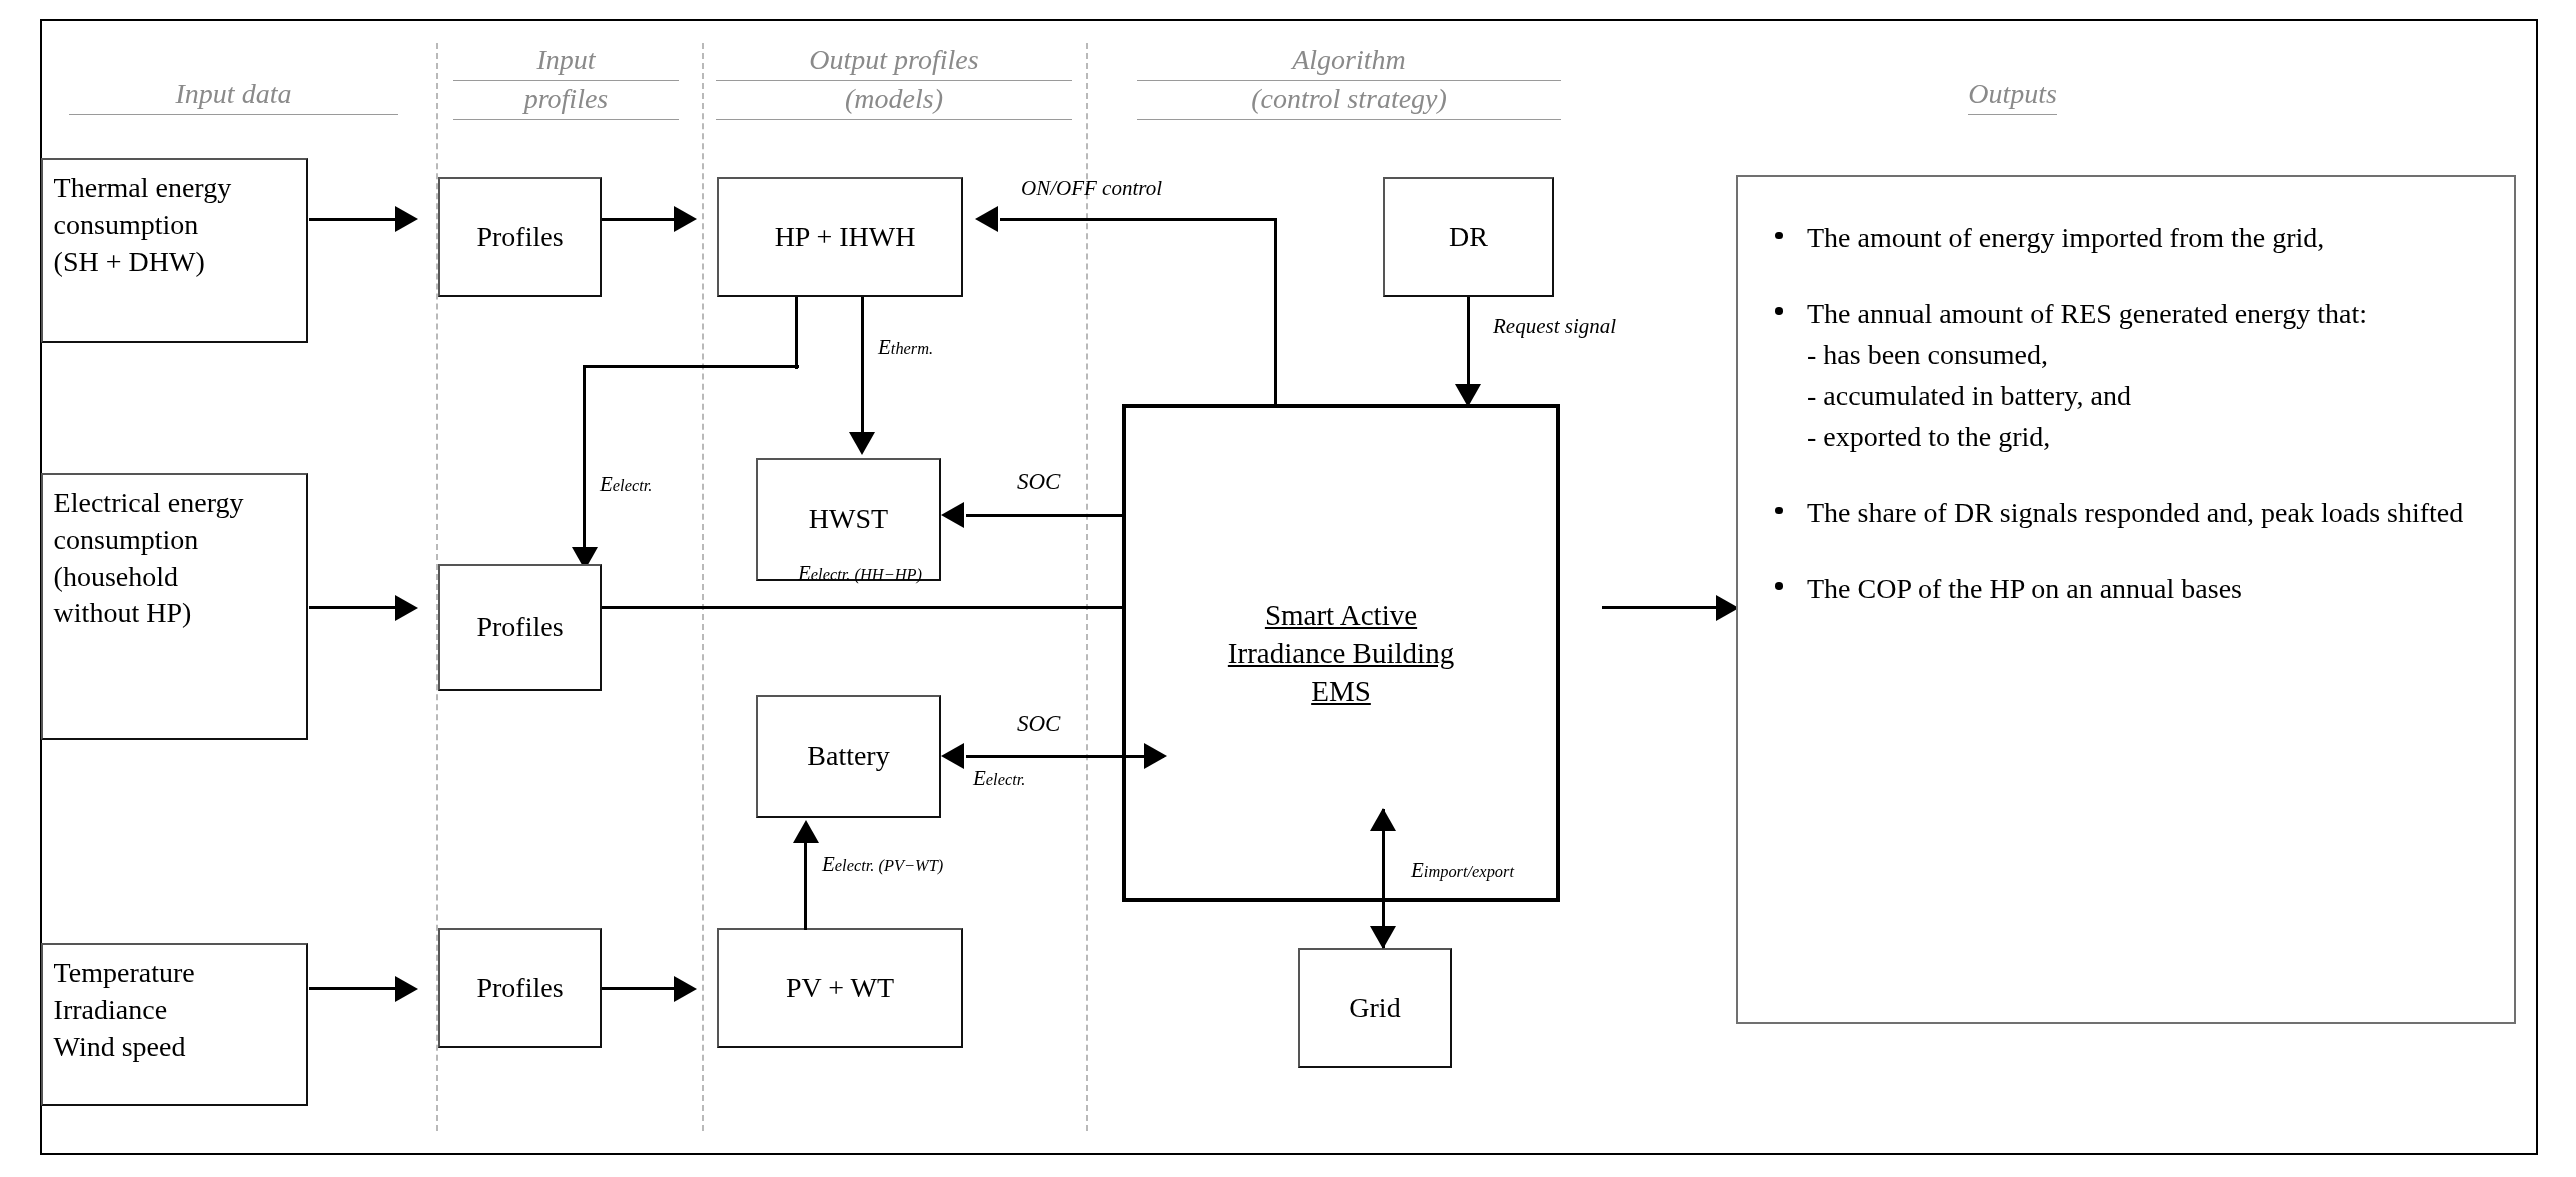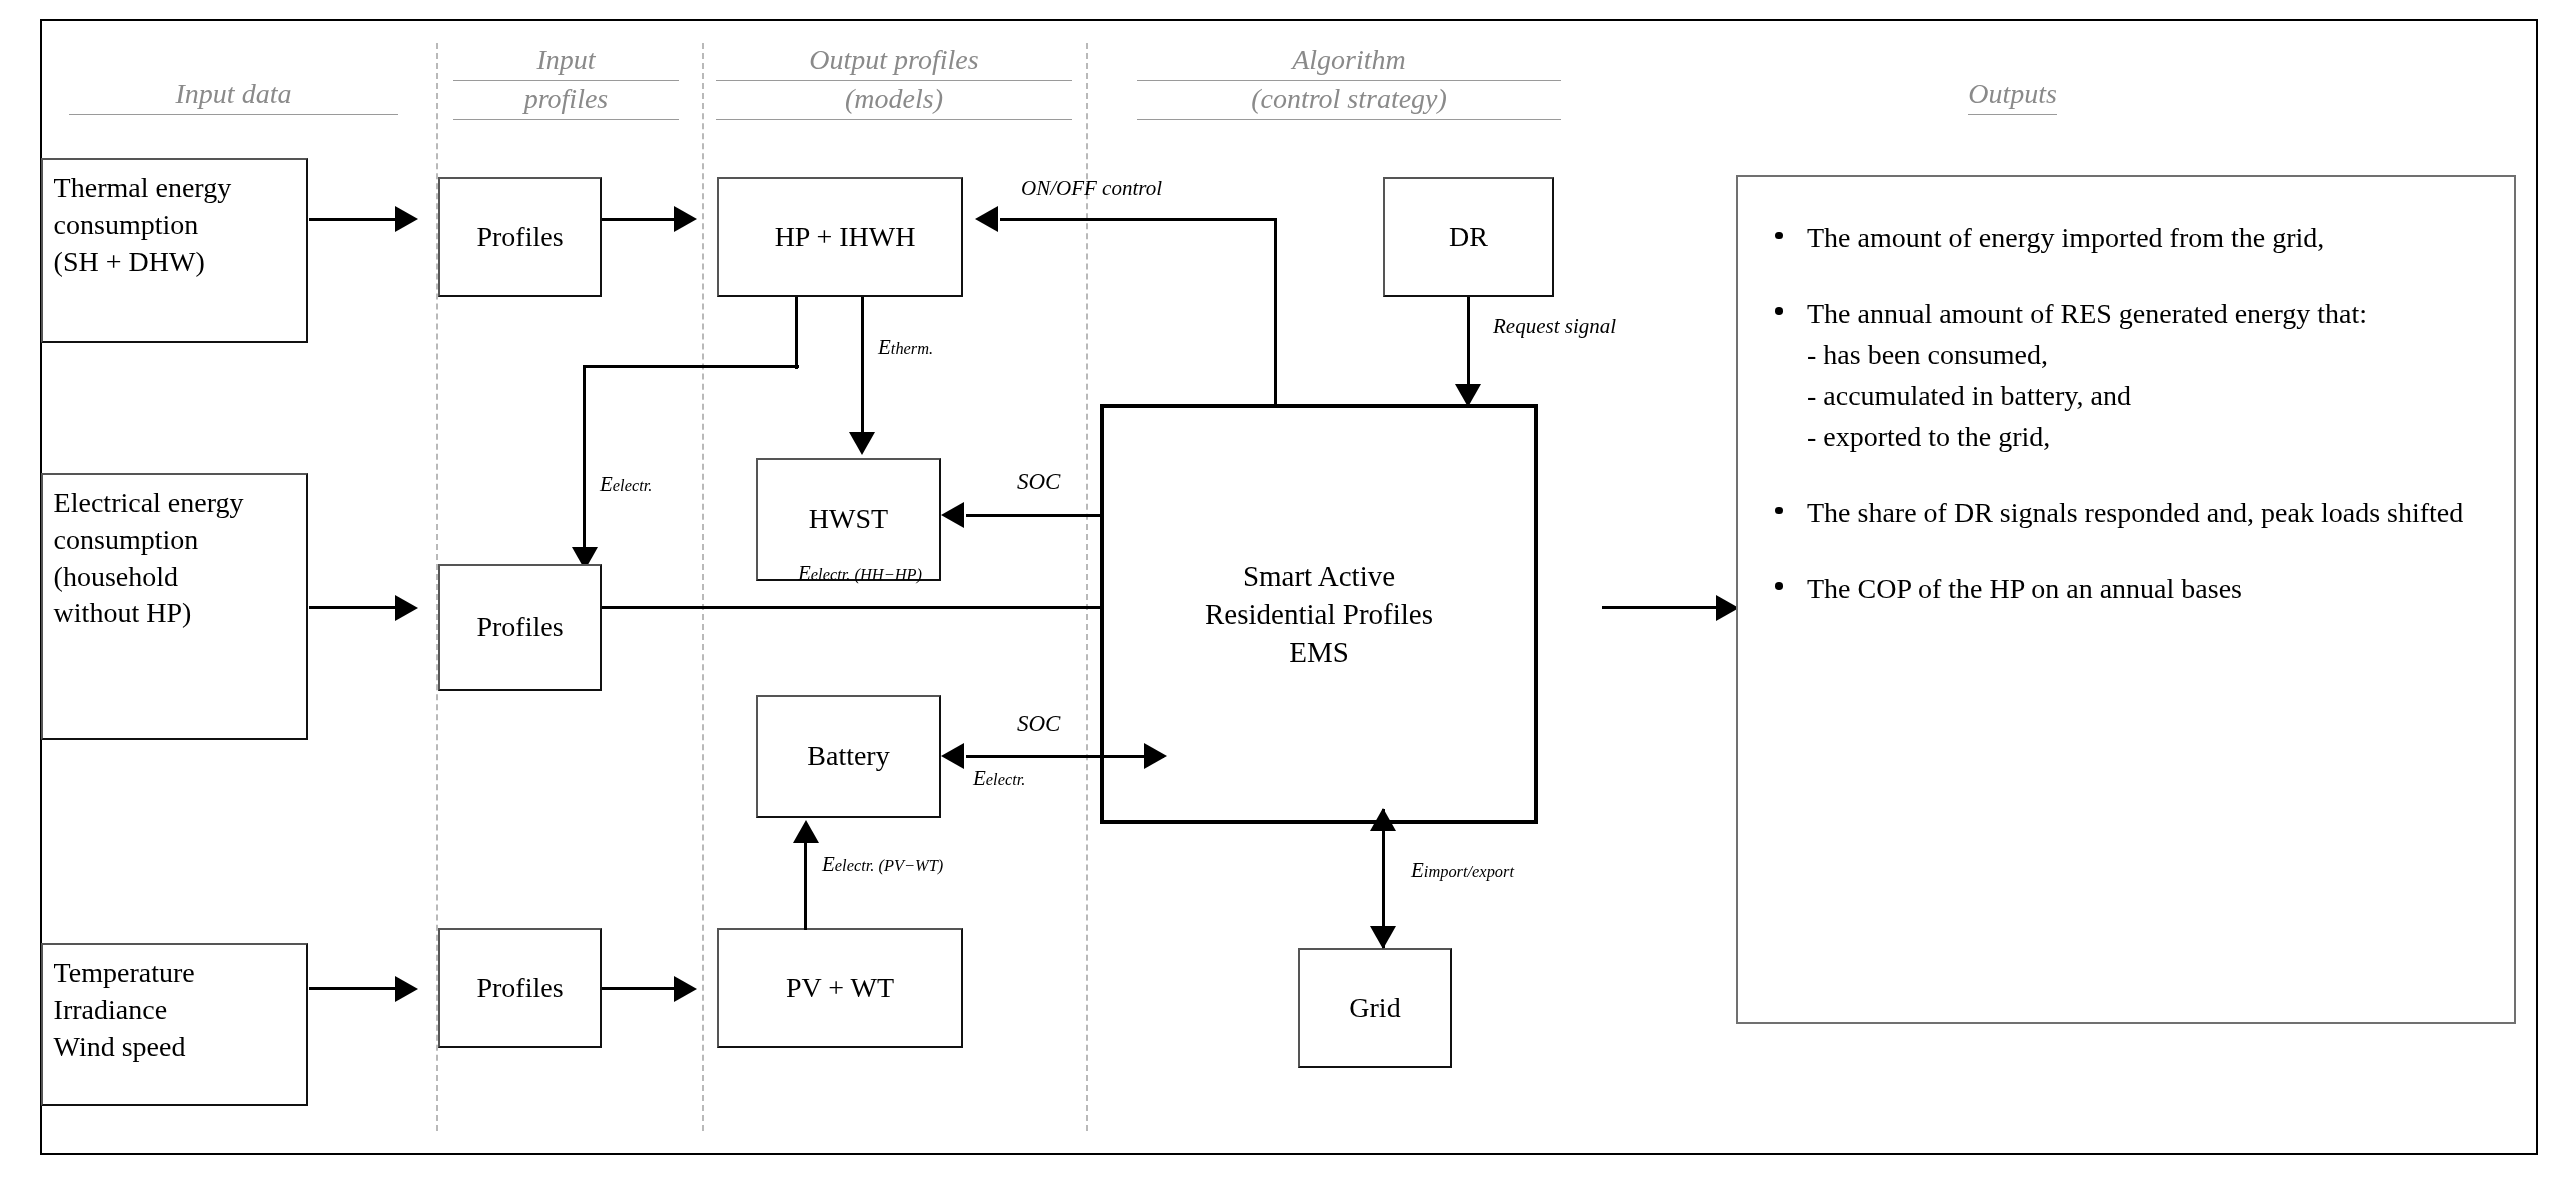--- a/index.html
+++ b/index.html
@@ -226,24 +226,24 @@
     <div class="node" style="left:396px;top:543px;width:164px;height:127px;">
       <span>Profiles</span>
     </div>
 
     <div class="ln lnh" style="left:560px;top:585px;width:541px;"></div>
     <div class="ah ah-r" style="left:1098px;top:574px;"></div>
     <div class="elab" style="left:756px;top:541px;">
       <span>E</span><span class="sub">electr. (HH−HP)</span>
     </div>
 
-    <div class="node ems" style="left:1058px;top:383px;width:438px;height:420px;">
+    <div class="node ems" style="left:1080px;top:383px;width:438px;height:498px;text-decoration:underline;">
       <div>
         <div>Smart Active</div>
-        <div>Residential Profiles</div>
+        <div>Irradiance Building</div>
         <div>EMS</div>
       </div>
     </div>
 
     <div class="ln lnh" style="left:1560px;top:585px;width:116px;"></div>
     <div class="ah ah-r" style="left:1674px;top:574px;"></div>
 
     <div class="node" style="left:714px;top:674px;width:185px;height:123px;">
       <span>Battery</span>
     </div>

